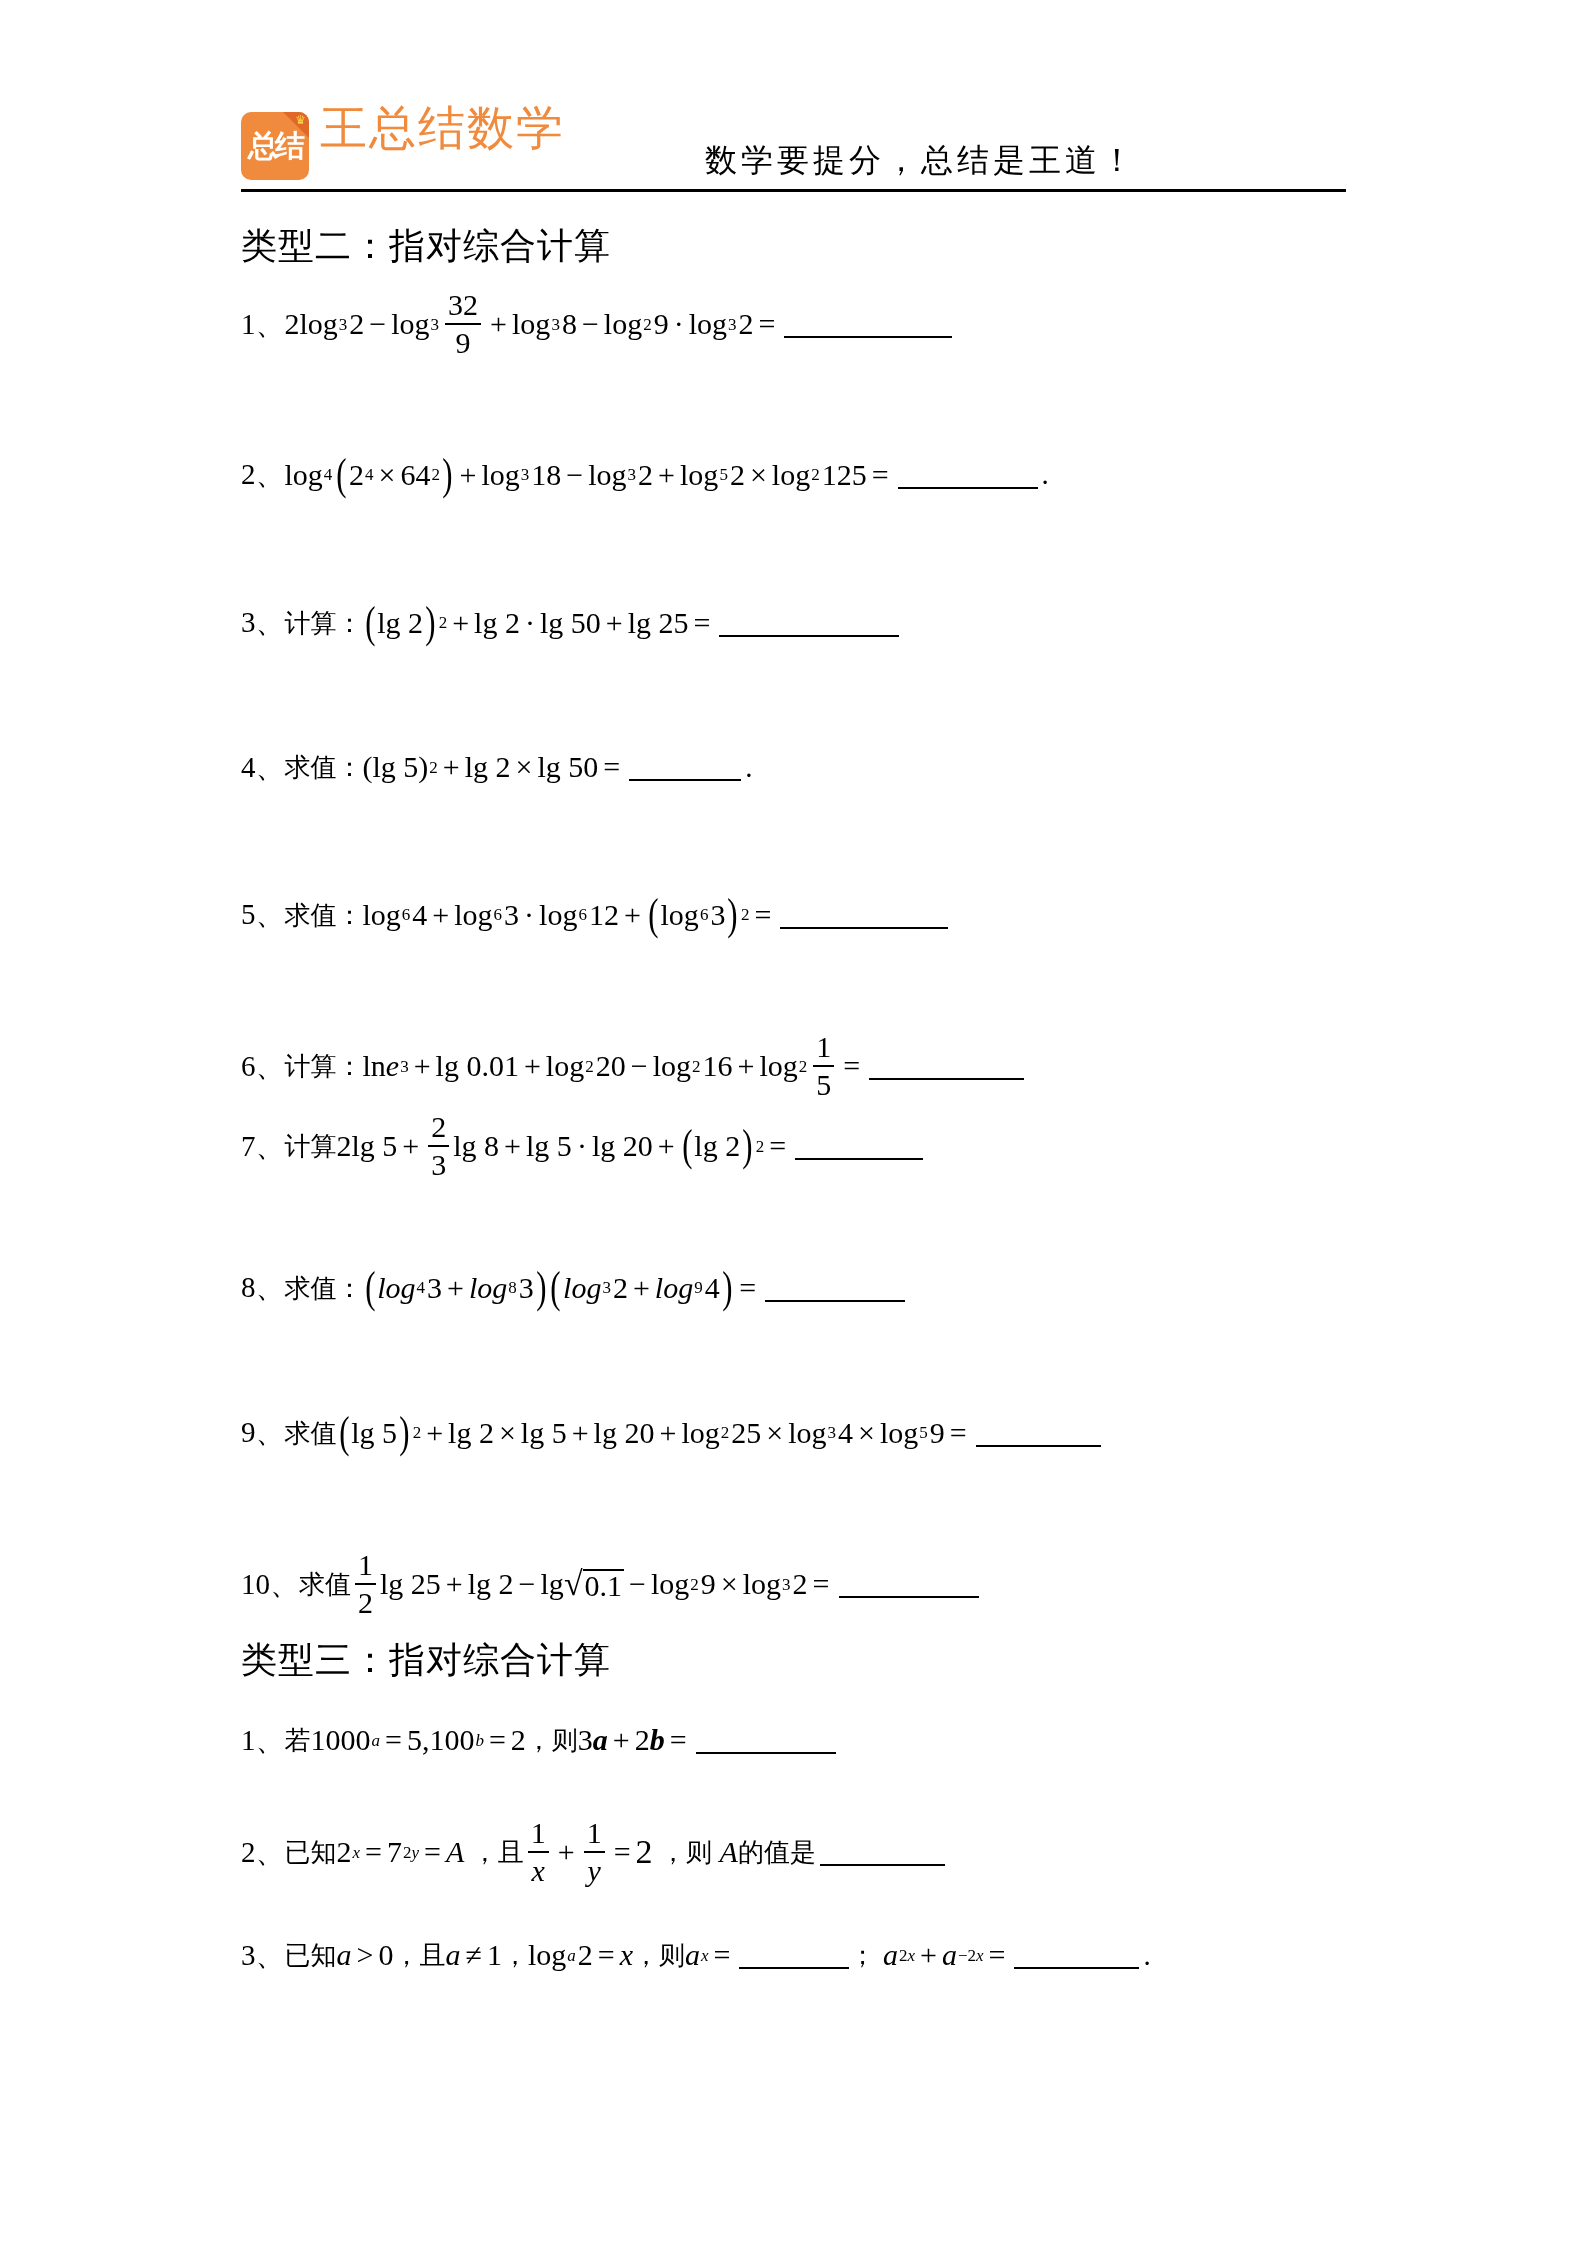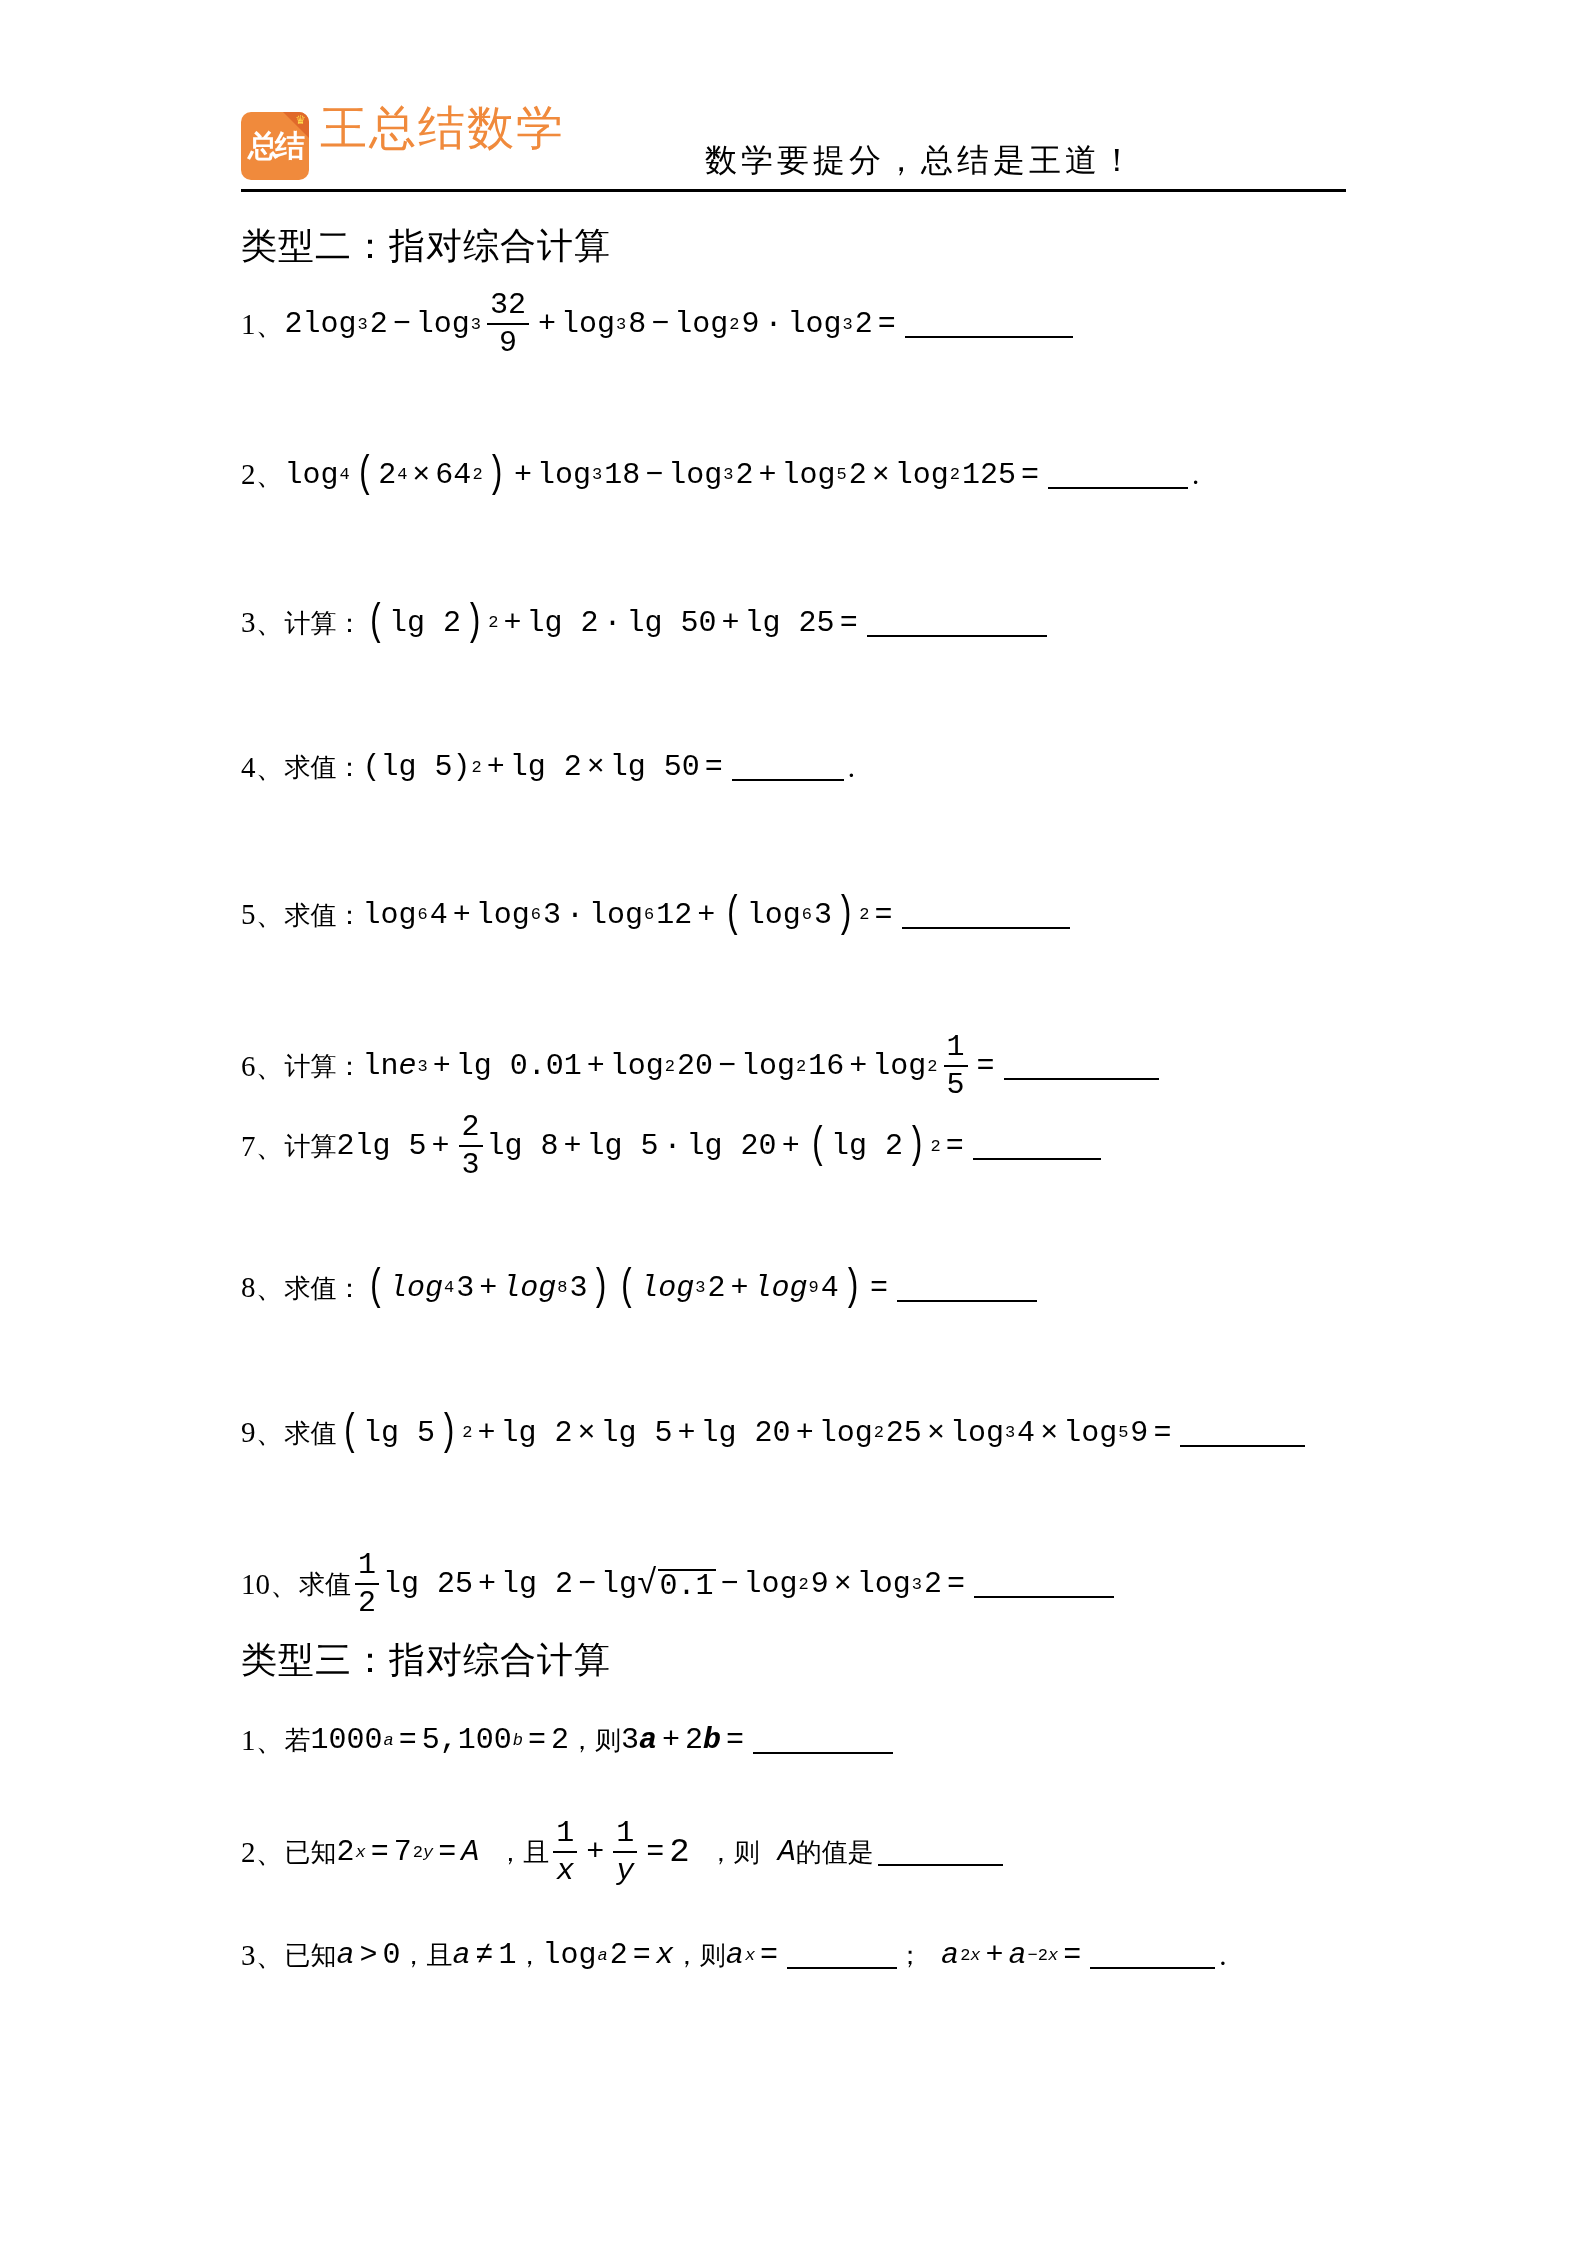--- a/index.html
+++ b/index.html
@@ -24,21 +24,21 @@
 
   
   .section-title { position: absolute; left: 241px; font-size: 36px; line-height: 1;
               font-family: "DejaVu Serif", serif; letter-spacing: 1px; }
 
   
   .problem { position: absolute; left: 241px; font-size: 29px; line-height: 1; white-space: nowrap;
              display: flex; align-items: center; }
   .problem .num { font-family: "Liberation Serif", serif; }
   .problem .cn { font-family: "DejaVu Serif", serif; font-size: 26px; }
-  .problem .expr { font-family: Liberation Mono, monospace; font-size: 30px; display: inline-flex; align-items: center; }
+  .problem .expr { font-family: Liberation Serif, serif; font-size: 30px; display: inline-flex; align-items: center; }
   .expr sub { font-size: 17px; vertical-align: -8px; margin-left: 1px; margin-right: 2px; }
   .expr sup { font-size: 17px; vertical-align: 12px; margin-left: 1px; }
   .expr i { font-style: italic; }
   .expr b { font-weight: bold; font-style: italic; }
   .op { margin: 0 5px; }
   .frac { display: inline-flex; flex-direction: column; align-items: center; vertical-align: middle;
           margin: 0 4px; line-height: 1; }
   .frac .n { padding: 0 3px 3px; border-bottom: 2px solid #000; }
   .frac .d { padding: 3px 3px 0; }
   .paren { font-size: 44px; line-height: 0.9; transform: scaleX(0.7); display: inline-block; }

